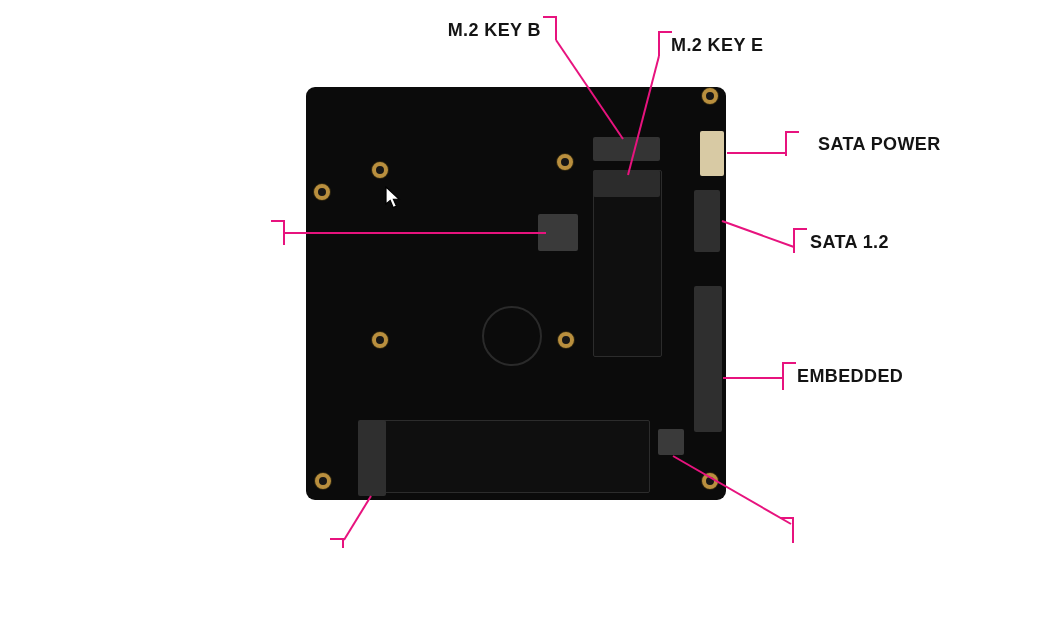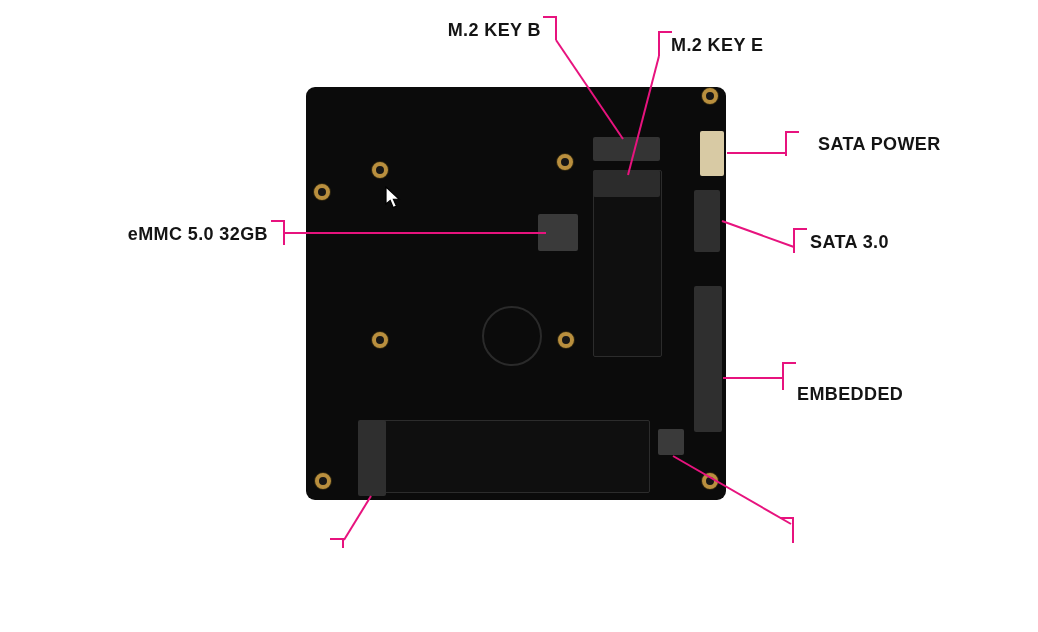--- a/index.html
+++ b/index.html
@@ -130,30 +130,27 @@
 
   <div class="label" style="left:671px;top:34px;">
     <div>M.2 KEY E</div>
   </div>
 
   <div class="label" style="left:802px;top:133px;margin-left:16px;">
     <div>SATA POWER</div>
   </div>
 
   <div class="label" style="left:810px;top:231px;">
-    <div>SATA 3.0</div>
+    <div>SATA 1.2</div>
   </div>
 
-  <div class="label" style="left:797px;top:365px;margin-top:18px;">
+  <div class="label" style="left:797px;top:365px;">
     <div>EMBEDDED</div>
   </div>
 
-  <div class="label right" style="right:770px;top:223px;">
-    <div>eMMC 5.0 32GB</div>
-  </div>
 
 
 
   <svg class="cursor" width="20" height="24" viewBox="0 0 20 24">
     <path d="M2,1 L2,18 L6.2,14.4 L9.2,21.5 L12.4,20.1 L9.4,13.2 L15,13 Z" fill="#ffffff" stroke="#000000" stroke-width="1.2"></path>
   </svg>
 
 </div>
 
 </body></html>

